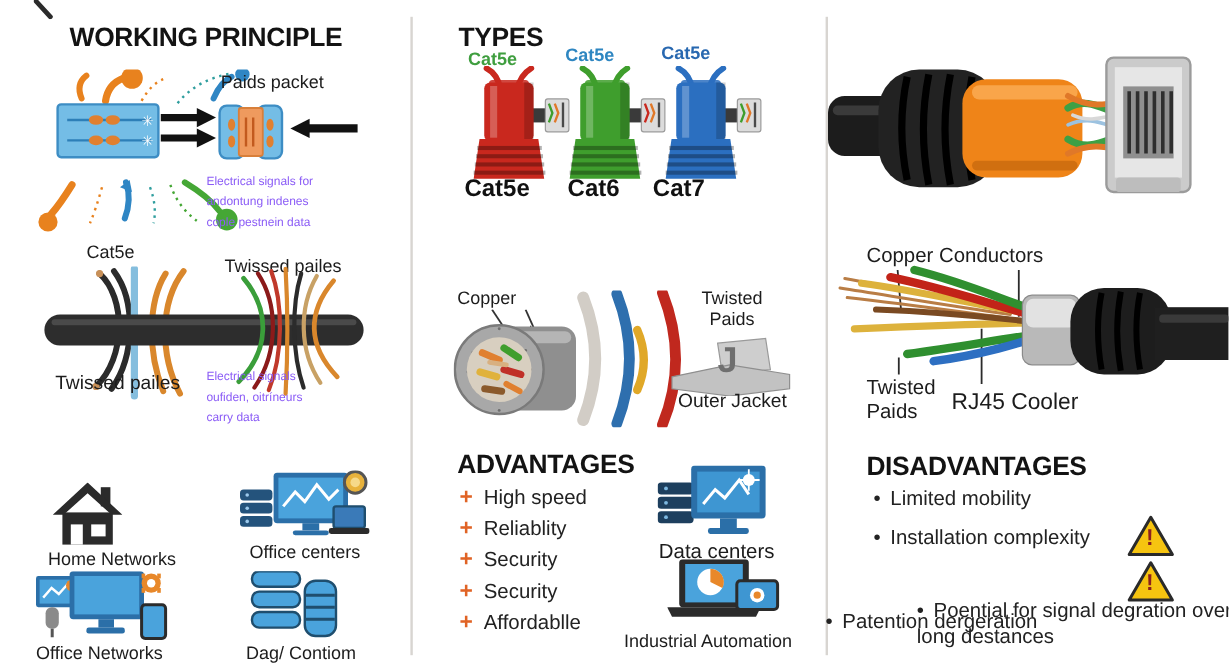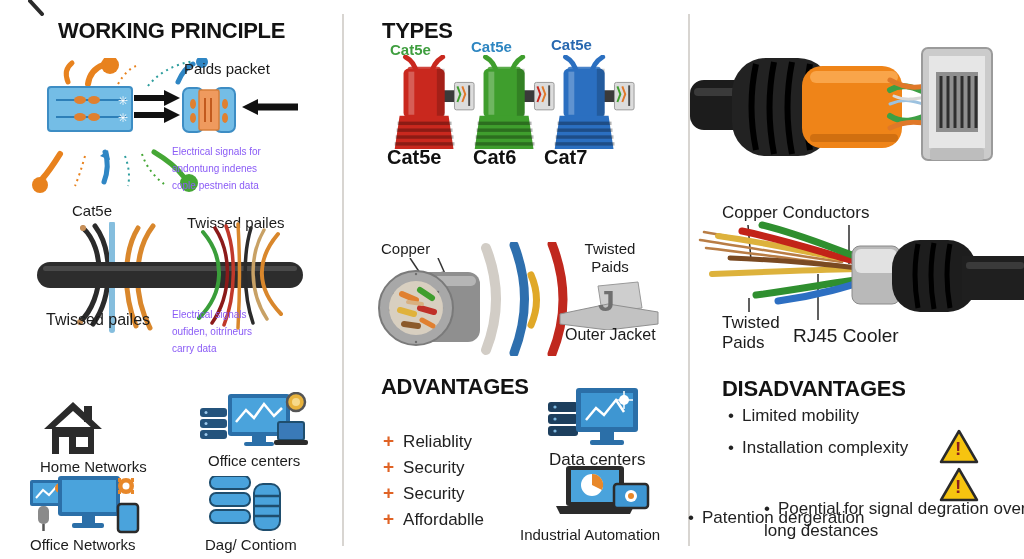--- a/index.html
+++ b/index.html
@@ -298,20 +298,23 @@
 
   <svg class="abs" style="left:558px;top:280px;" width="102" height="50" viewBox="0 0 102 50">
     <path d="M40,6 L80,2 L84,28 L44,32 Z" fill="#cecece" stroke="#9a9a9a"></path>
     <path d="M2,34 L50,24 L100,32 L100,44 L50,50 L2,44 Z" fill="#c2c2c2" stroke="#8f8f8f"></path>
   </svg>
   <span class="j-letter" style="left:598px;top:284px;">J</span>
   <div class="abs lbl16" style="left:565px;top:326px;">Outer Jacket</div>
 
   <div class="abs sec-title" style="left:381px;top:374px;">ADVANTAGES</div>
 
+  <div class="adv-row" style="left:383px;top:404px;">
+    <span class="adv-plus">+</span><span>High speed</span>
+  </div>
   <div class="adv-row" style="left:383px;top:430px;">
     <span class="adv-plus">+</span><span>Reliablity</span>
   </div>
   <div class="adv-row" style="left:383px;top:456px;">
     <span class="adv-plus">+</span><span>Security</span>
   </div>
   <div class="adv-row" style="left:383px;top:482px;">
     <span class="adv-plus">+</span><span>Security</span>
   </div>
   <div class="adv-row" style="left:383px;top:508px;">

